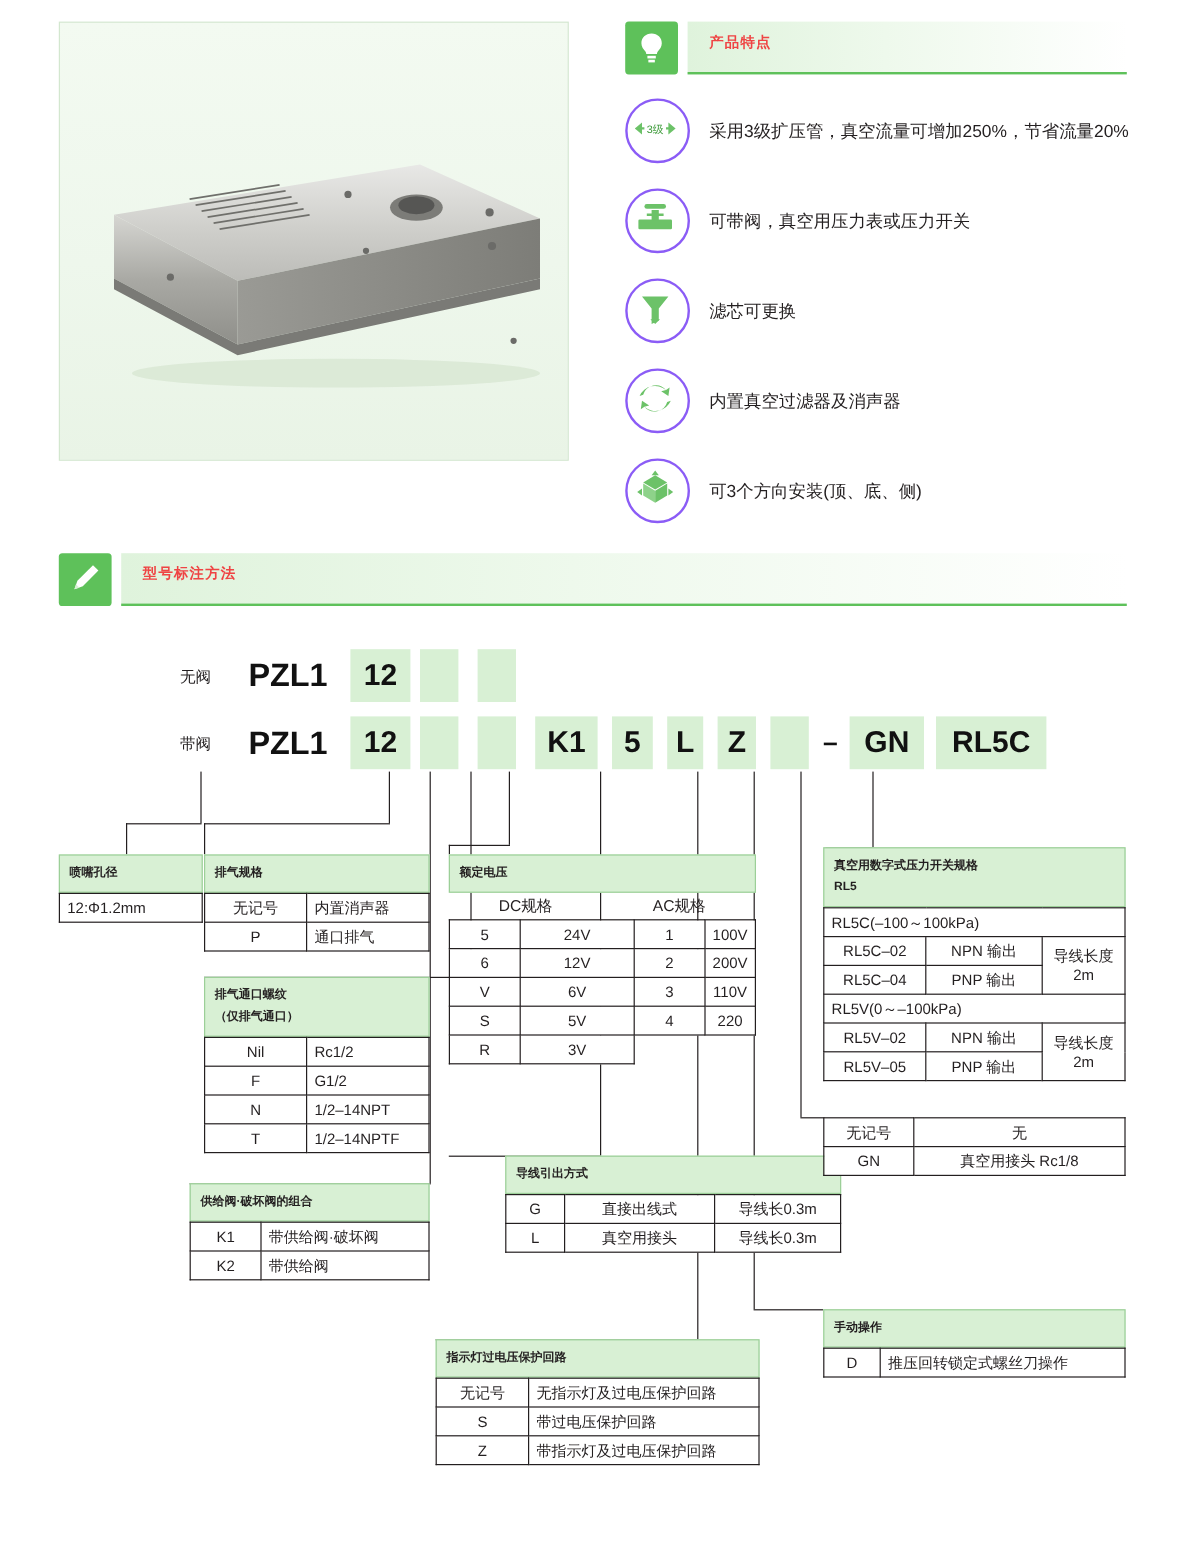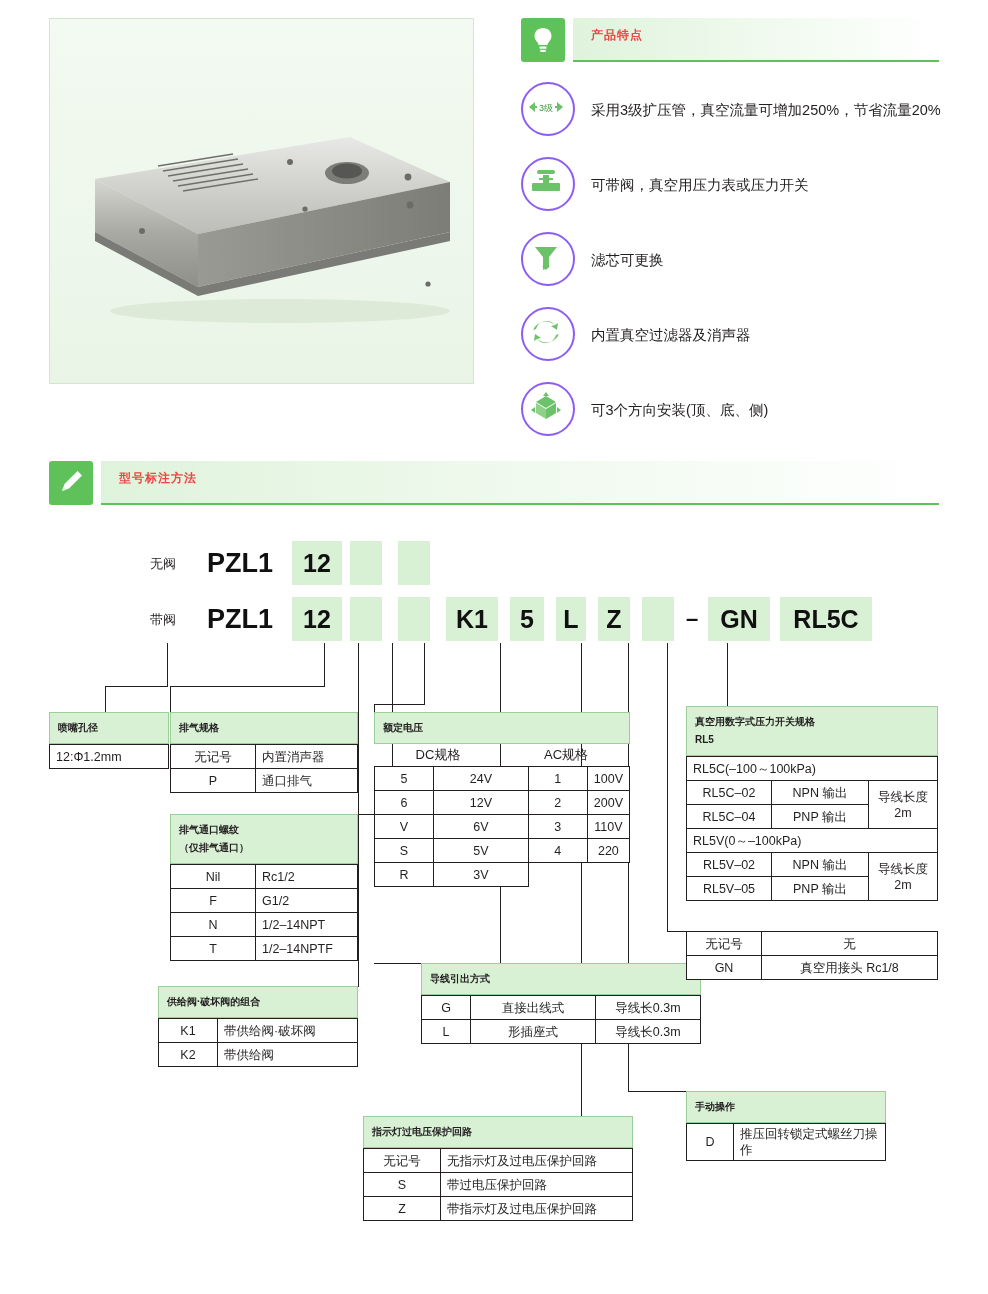--- a/index.html
+++ b/index.html
@@ -394,21 +394,21 @@
   <div class="hd">导线引出方式</div>
   <table class="grid">
     <tbody>
         <tr>
       <td class="c" style="width:36px">G</td>
       <td class="c" style="width:112px">直接出线式</td>
       <td class="c">导线长0.3m</td>
     </tr>
     <tr>
       <td class="c">L</td>
-      <td class="c">形插座式</td>
+      <td class="c">真空用接头</td>
       <td class="c">导线长0.3m</td>
     </tr>
   </tbody>
     </table>
 </div>
 
 <div class="ibox" style="left:363px;top:1116px;width:270px;">
   <div class="hd">指示灯过电压保护回路</div>
   <table class="grid">
     <tbody>
@@ -421,21 +421,21 @@
       <td>带过电压保护回路</td>
     </tr>
     <tr>
       <td class="c">Z</td>
       <td>带指示灯及过电压保护回路</td>
     </tr>
   </tbody>
     </table>
 </div>
 
-<div class="ibox" style="left:686px;top:1091px;width:200px;">
+<div class="ibox" style="left:686px;top:1091px;width:252px;">
   <div class="hd">手动操作</div>
   <table class="grid">
     <tbody>
         <tr>
       <td class="c" style="width:34px">D</td>
       <td>推压回转锁定式螺丝刀操作</td>
     </tr>
   </tbody>
     </table>
 </div>

